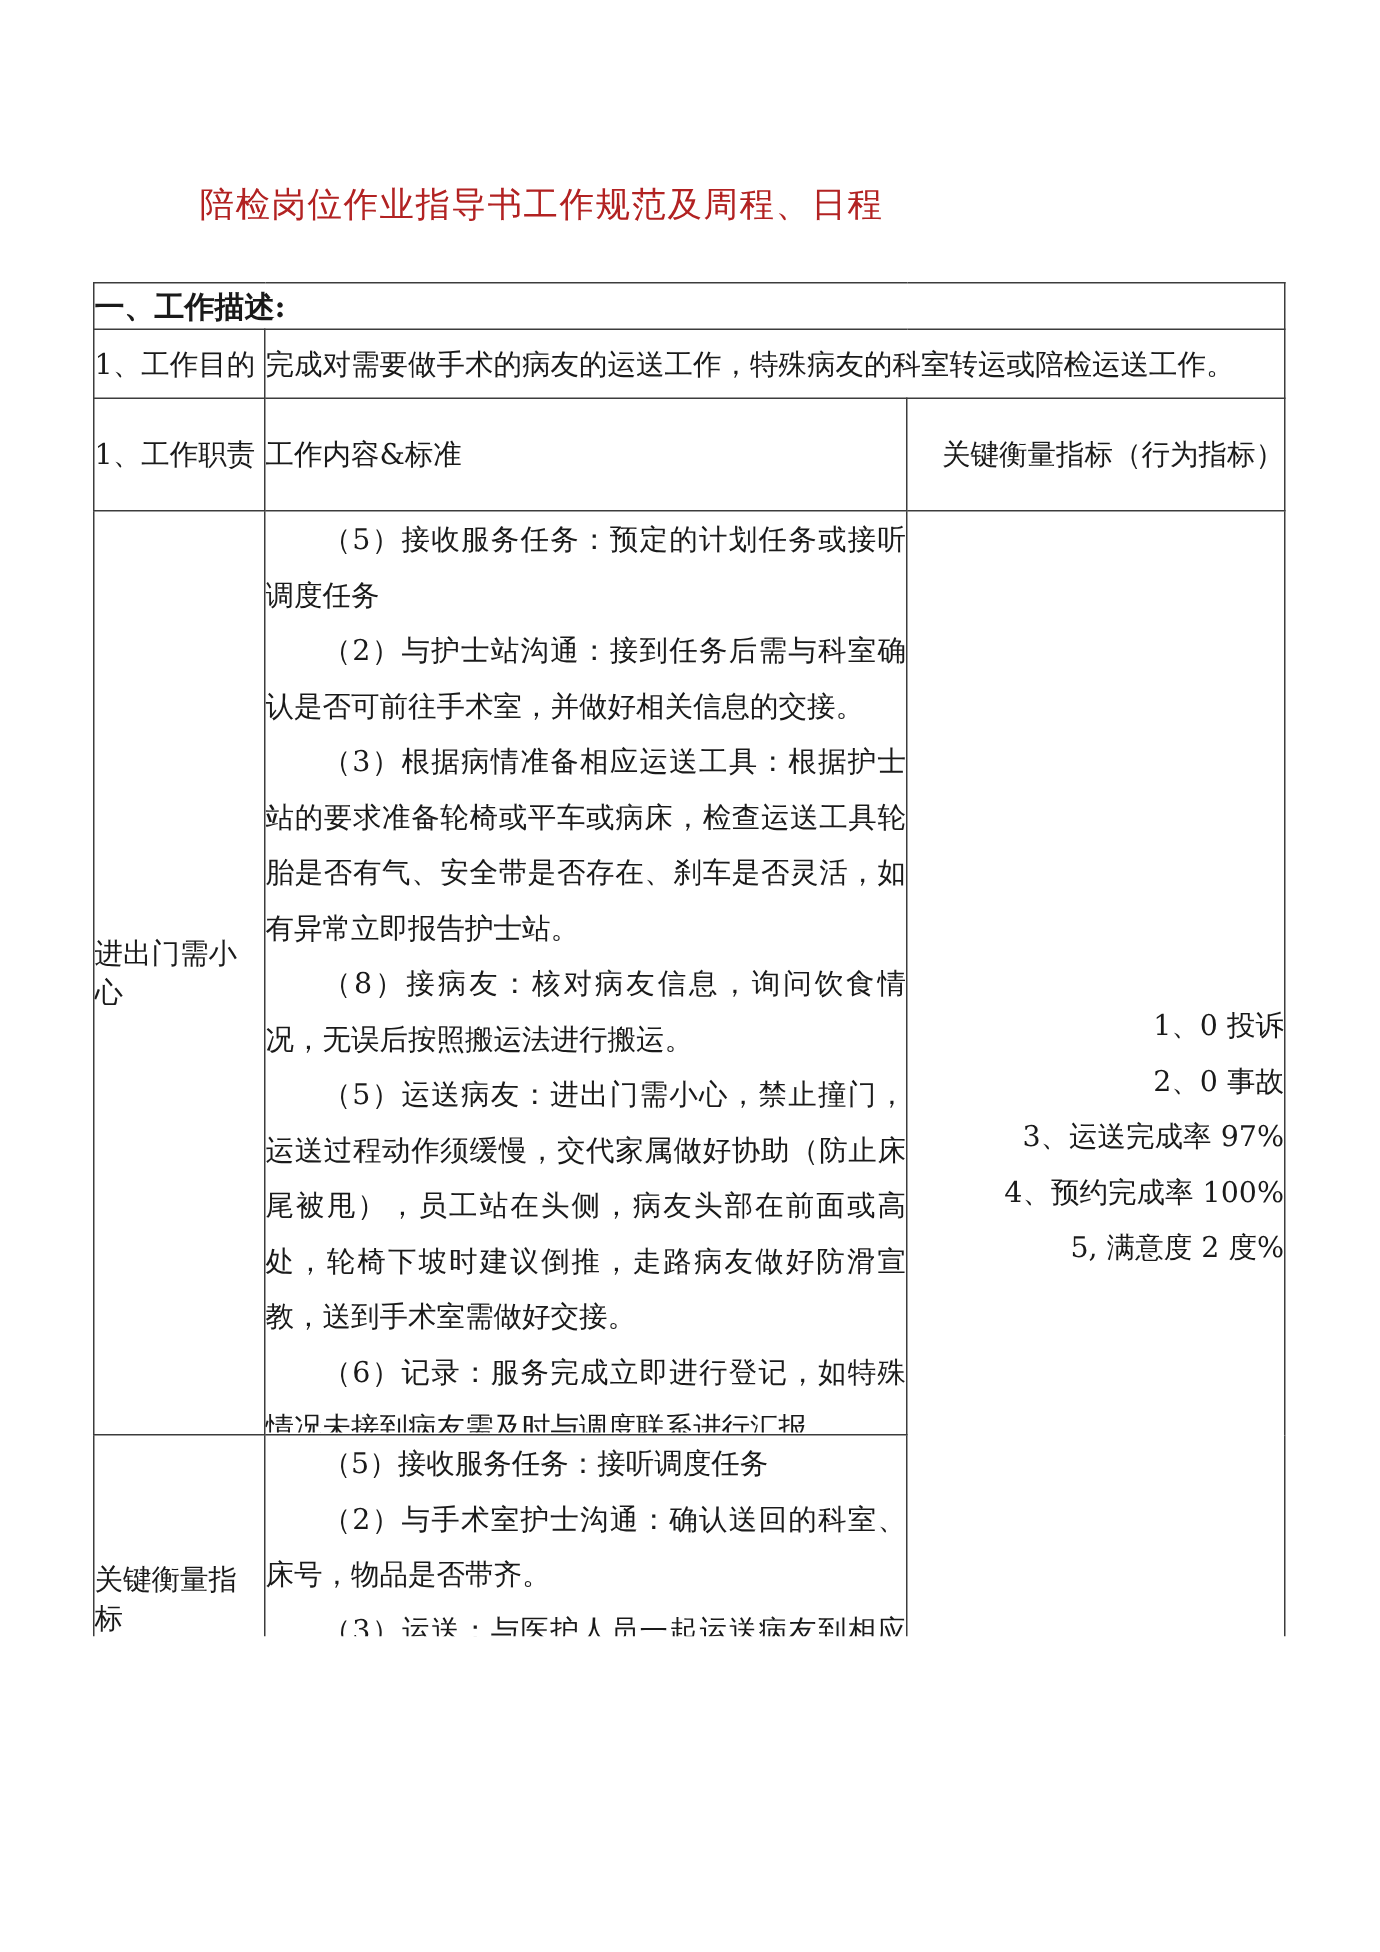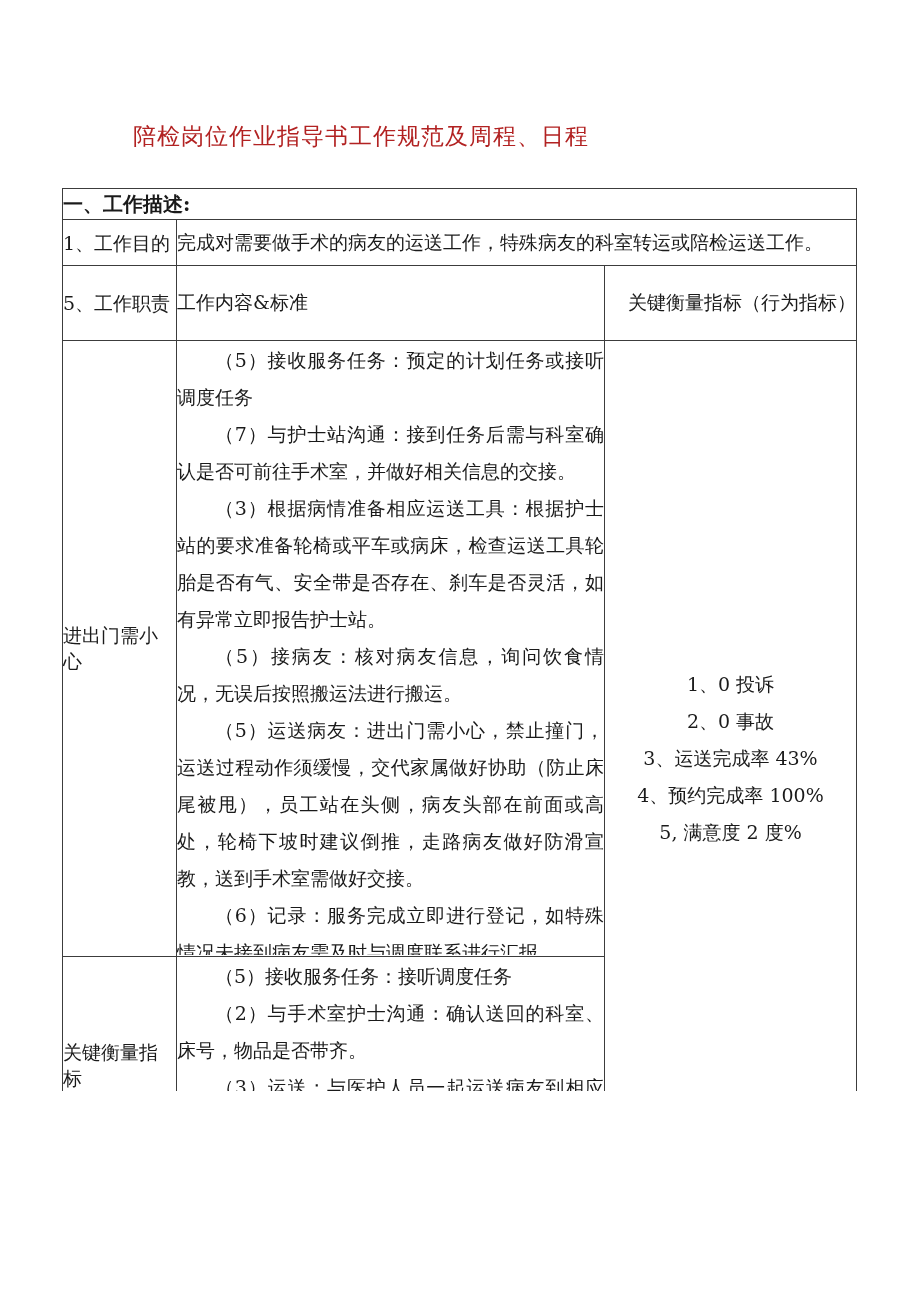--- a/index.html
+++ b/index.html
@@ -84,21 +84,21 @@
     text-align: justify;
     line-height: 37px;
   }
   td.kpi-cell {
     vertical-align: top;
     padding: 2px 2px 0 2px;
   }
   .kpis p {
     margin: 0;
     line-height: 37px;
-    text-align: center;
+    text-align: right;
   }
 </style>
 </head>
 <body>
 
 <div class="page">
 
   <h1 class="doc-title">陪检岗位作业指导书工作规范及周程、日程</h1>
 
   <table class="work-table">
@@ -112,51 +112,51 @@
         <tr class="row-section-header">
       <td colspan="3" class="section-header-cell">一、工作描述:</td>
     </tr>
 
     <tr class="row-purpose">
       <td class="label-cell">1、工作目的</td>
       <td colspan="2" class="purpose-cell">完成对需要做手术的病友的运送工作，特殊病友的科室转运或陪检运送工作。</td>
     </tr>
 
     <tr class="row-duties">
-      <td class="label-cell">5、工作职责</td>
+      <td class="label-cell">1、工作职责</td>
       <td class="content-header-cell">工作内容&amp;标准</td>
       <td class="kpi-header-cell">关键衡量指标（行为指标）</td>
     </tr>
 
     <tr class="row-task-1">
       <td class="task-label-cell">进出门需小心</td>
       <td class="steps-cell">
         <div class="steps steps-clip-tall">
 
             <p class="step">（5）接收服务任务：预定的计划任务或接听调度任务</p>
 
-            <p class="step">（7）与护士站沟通：接到任务后需与科室确认是否可前往手术室，并做好相关信息的交接。</p>
+            <p class="step">（2）与护士站沟通：接到任务后需与科室确认是否可前往手术室，并做好相关信息的交接。</p>
 
             <p class="step">（3）根据病情准备相应运送工具：根据护士站的要求准备轮椅或平车或病床，检查运送工具轮胎是否有气、安全带是否存在、刹车是否灵活，如有异常立即报告护士站。</p>
 
-            <p class="step">（5）接病友：核对病友信息，询问饮食情况，无误后按照搬运法进行搬运。</p>
+            <p class="step">（8）接病友：核对病友信息，询问饮食情况，无误后按照搬运法进行搬运。</p>
 
             <p class="step">（5）运送病友：进出门需小心，禁止撞门，运送过程动作须缓慢，交代家属做好协助（防止床尾被甩），员工站在头侧，病友头部在前面或高处，轮椅下坡时建议倒推，走路病友做好防滑宣教，送到手术室需做好交接。</p>
 
             <p class="step">（6）记录：服务完成立即进行登记，如特殊情况未接到病友需及时与调度联系进行汇报。</p>
           </div>
       </td>
       <td class="kpi-cell" rowspan="2">
         <div class="kpis">
 
             <p class="kpi">1、0 投诉</p>
 
             <p class="kpi">2、0 事故</p>
 
-            <p class="kpi">3、运送完成率 43%</p>
+            <p class="kpi">3、运送完成率 97%</p>
 
             <p class="kpi">4、预约完成率 100%</p>
 
             <p class="kpi">5, 满意度 2 度%</p>
           </div>
       </td>
     </tr>
 
     <tr class="row-task-2">
       <td class="task-label-cell">关键衡量指标</td>

